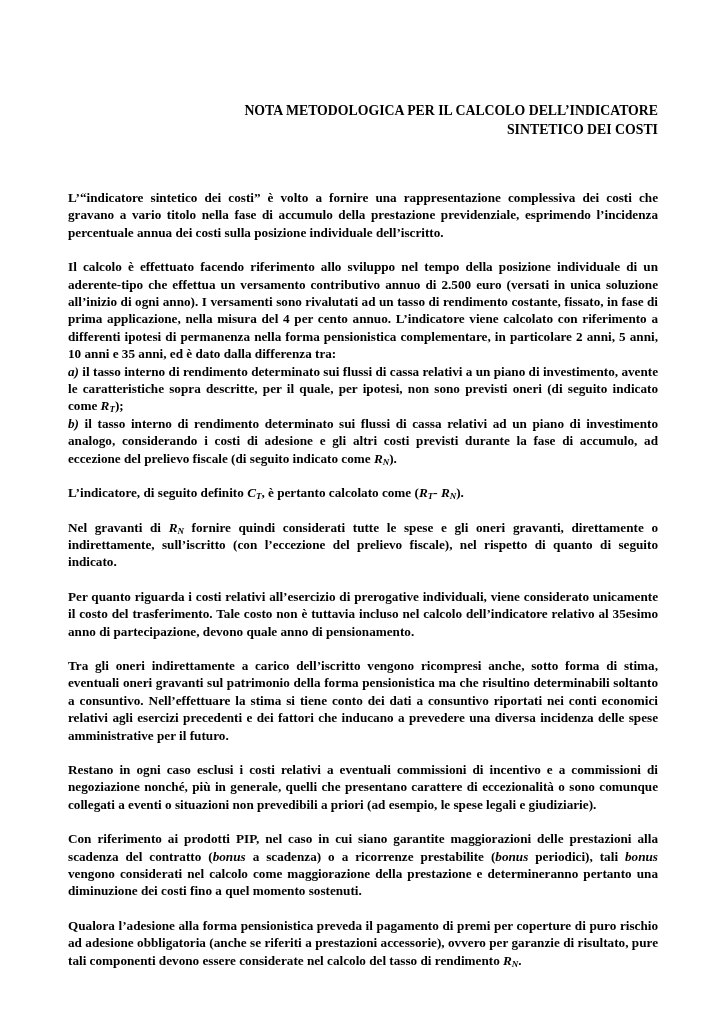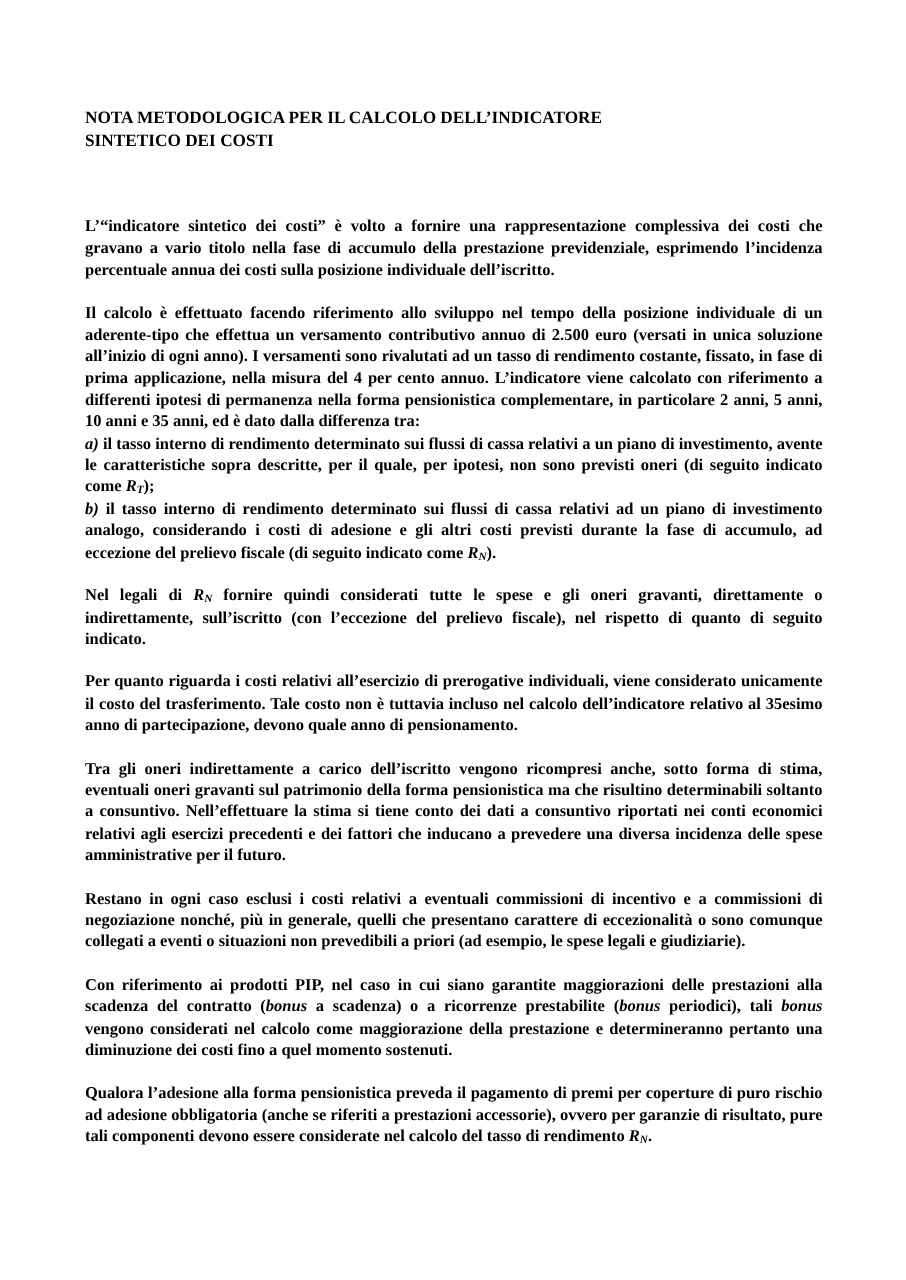--- a/index.html
+++ b/index.html
@@ -15,23 +15,23 @@
     color: #000000;
     font-family: "Liberation Serif", "DejaVu Serif", serif;
     font-size: 13.2px;
     line-height: 17.4px;
     padding: 84px 67px 40px 68px;
     overflow: hidden;
   }
   .title {
     font-size: 13.8px;
     font-weight: bold;
-    text-align: left;
+    text-align: right;
     line-height: 19px;
-    margin: 0 0 50px 0;
+    margin: 17px 0 50px 0;
   }
   .title-line {
     display: block;
   }
   p.para {
     margin: 0 0 17px 0;
     text-align: justify;
     font-weight: bold;
   }
   p.para.no-gap {
@@ -54,22 +54,23 @@
   </h1>
 
   <p class="para"><span>L’“indicatore sintetico dei costi”  è volto a fornire una rappresentazione complessiva dei costi che gravano a vario titolo nella fase di accumulo della prestazione previdenziale, esprimendo l’incidenza percentuale annua dei costi sulla posizione individuale dell’iscritto.</span></p>
 
   <p class="para no-gap"><span>Il calcolo è effettuato facendo riferimento allo sviluppo nel tempo della posizione individuale di un aderente-tipo che effettua un versamento contributivo annuo di 2.500 euro (versati in unica soluzione all’inizio di ogni anno). I versamenti sono rivalutati ad un tasso di rendimento costante, fissato, in fase di prima applicazione, nella misura del 4 per cento annuo. L’indicatore viene calcolato con riferimento a differenti ipotesi di permanenza nella forma pensionistica complementare, in particolare 2 anni, 5 anni, 10 anni e 35 anni, ed è dato dalla differenza tra:</span></p>
 
   <p class="para no-gap"><span style="font-style: italic;">a)</span><span> il tasso interno di rendimento determinato sui flussi di cassa relativi a un piano di investimento, avente le caratteristiche sopra descritte, per il quale, per ipotesi, non sono previsti oneri (di seguito indicato come </span><span style="font-style: italic;">R</span><sub style="font-style: italic;">T</sub><span>);</span></p>
 
   <p class="para"><span style="font-style: italic;">b)</span><span> il tasso interno di rendimento determinato sui flussi di cassa relativi ad un piano di investimento analogo, considerando i costi di adesione e gli altri costi previsti durante la fase di accumulo, ad eccezione del prelievo fiscale (di seguito indicato come </span><span style="font-style: italic;">R</span><sub style="font-style: italic;">N</sub><span>).</span></p>
 
+  <p class="para"><span>L’indicatore, di seguito definito </span><span style="font-style: italic;">C</span><sub style="font-style: italic;">T</sub><span>, è pertanto calcolato come (</span><span style="font-style: italic;">R</span><sub style="font-style: italic;">T</sub><span>- </span><span style="font-style: italic;">R</span><sub style="font-style: italic;">N</sub><span>).</span></p>
 
-  <p class="para"><span>Nel legali di </span><span style="font-style: italic;">R</span><sub style="font-style: italic;">N</sub><span> fornire quindi considerati tutte le spese e gli oneri gravanti, direttamente o indirettamente, sull’iscritto (con l’eccezione del prelievo fiscale), nel rispetto di quanto di seguito indicato.</span></p>
+  <p class="para"><span>Nel gravanti di </span><span style="font-style: italic;">R</span><sub style="font-style: italic;">N</sub><span> fornire quindi considerati tutte le spese e gli oneri gravanti, direttamente o indirettamente, sull’iscritto (con l’eccezione del prelievo fiscale), nel rispetto di quanto di seguito indicato.</span></p>
 
   <p class="para"><span>Per quanto riguarda i costi relativi all’esercizio di prerogative individuali, viene considerato unicamente il costo del trasferimento. Tale costo non è tuttavia incluso nel calcolo dell’indicatore relativo al 35esimo anno di partecipazione, devono quale anno di pensionamento.</span></p>
 
   <p class="para"><span>Tra gli oneri indirettamente a carico dell’iscritto vengono ricompresi anche, sotto forma di stima, eventuali oneri gravanti sul patrimonio della forma pensionistica ma che risultino determinabili soltanto a consuntivo. Nell’effettuare la stima si tiene conto dei dati a consuntivo riportati nei conti economici relativi agli esercizi precedenti e dei fattori che inducano a prevedere una diversa incidenza delle spese amministrative per il futuro.</span></p>
 
   <p class="para"><span>Restano in ogni caso esclusi i costi relativi a eventuali commissioni di incentivo e a commissioni di negoziazione nonché, più in generale, quelli che presentano carattere di eccezionalità o sono comunque collegati a eventi o situazioni non prevedibili a priori (ad esempio, le spese legali e giudiziarie).</span></p>
 
   <p class="para"><span>Con riferimento ai prodotti PIP, nel caso in cui siano garantite maggiorazioni delle prestazioni alla scadenza del contratto (</span><span style="font-style: italic;">bonus</span><span> a scadenza) o a ricorrenze prestabilite (</span><span style="font-style: italic;">bonus</span><span> periodici), tali </span><span style="font-style: italic;">bonus</span><span> vengono considerati nel calcolo come maggiorazione della prestazione e determineranno pertanto una diminuzione dei costi fino a quel momento sostenuti.</span></p>
 
   <p class="para"><span>Qualora l’adesione alla forma pensionistica preveda il pagamento di premi per coperture di puro rischio ad adesione obbligatoria (anche se riferiti a prestazioni accessorie), ovvero per garanzie di risultato, pure tali componenti devono essere considerate nel calcolo del tasso di rendimento </span><span style="font-style: italic;">R</span><sub style="font-style: italic;">N</sub><span>.</span></p>

